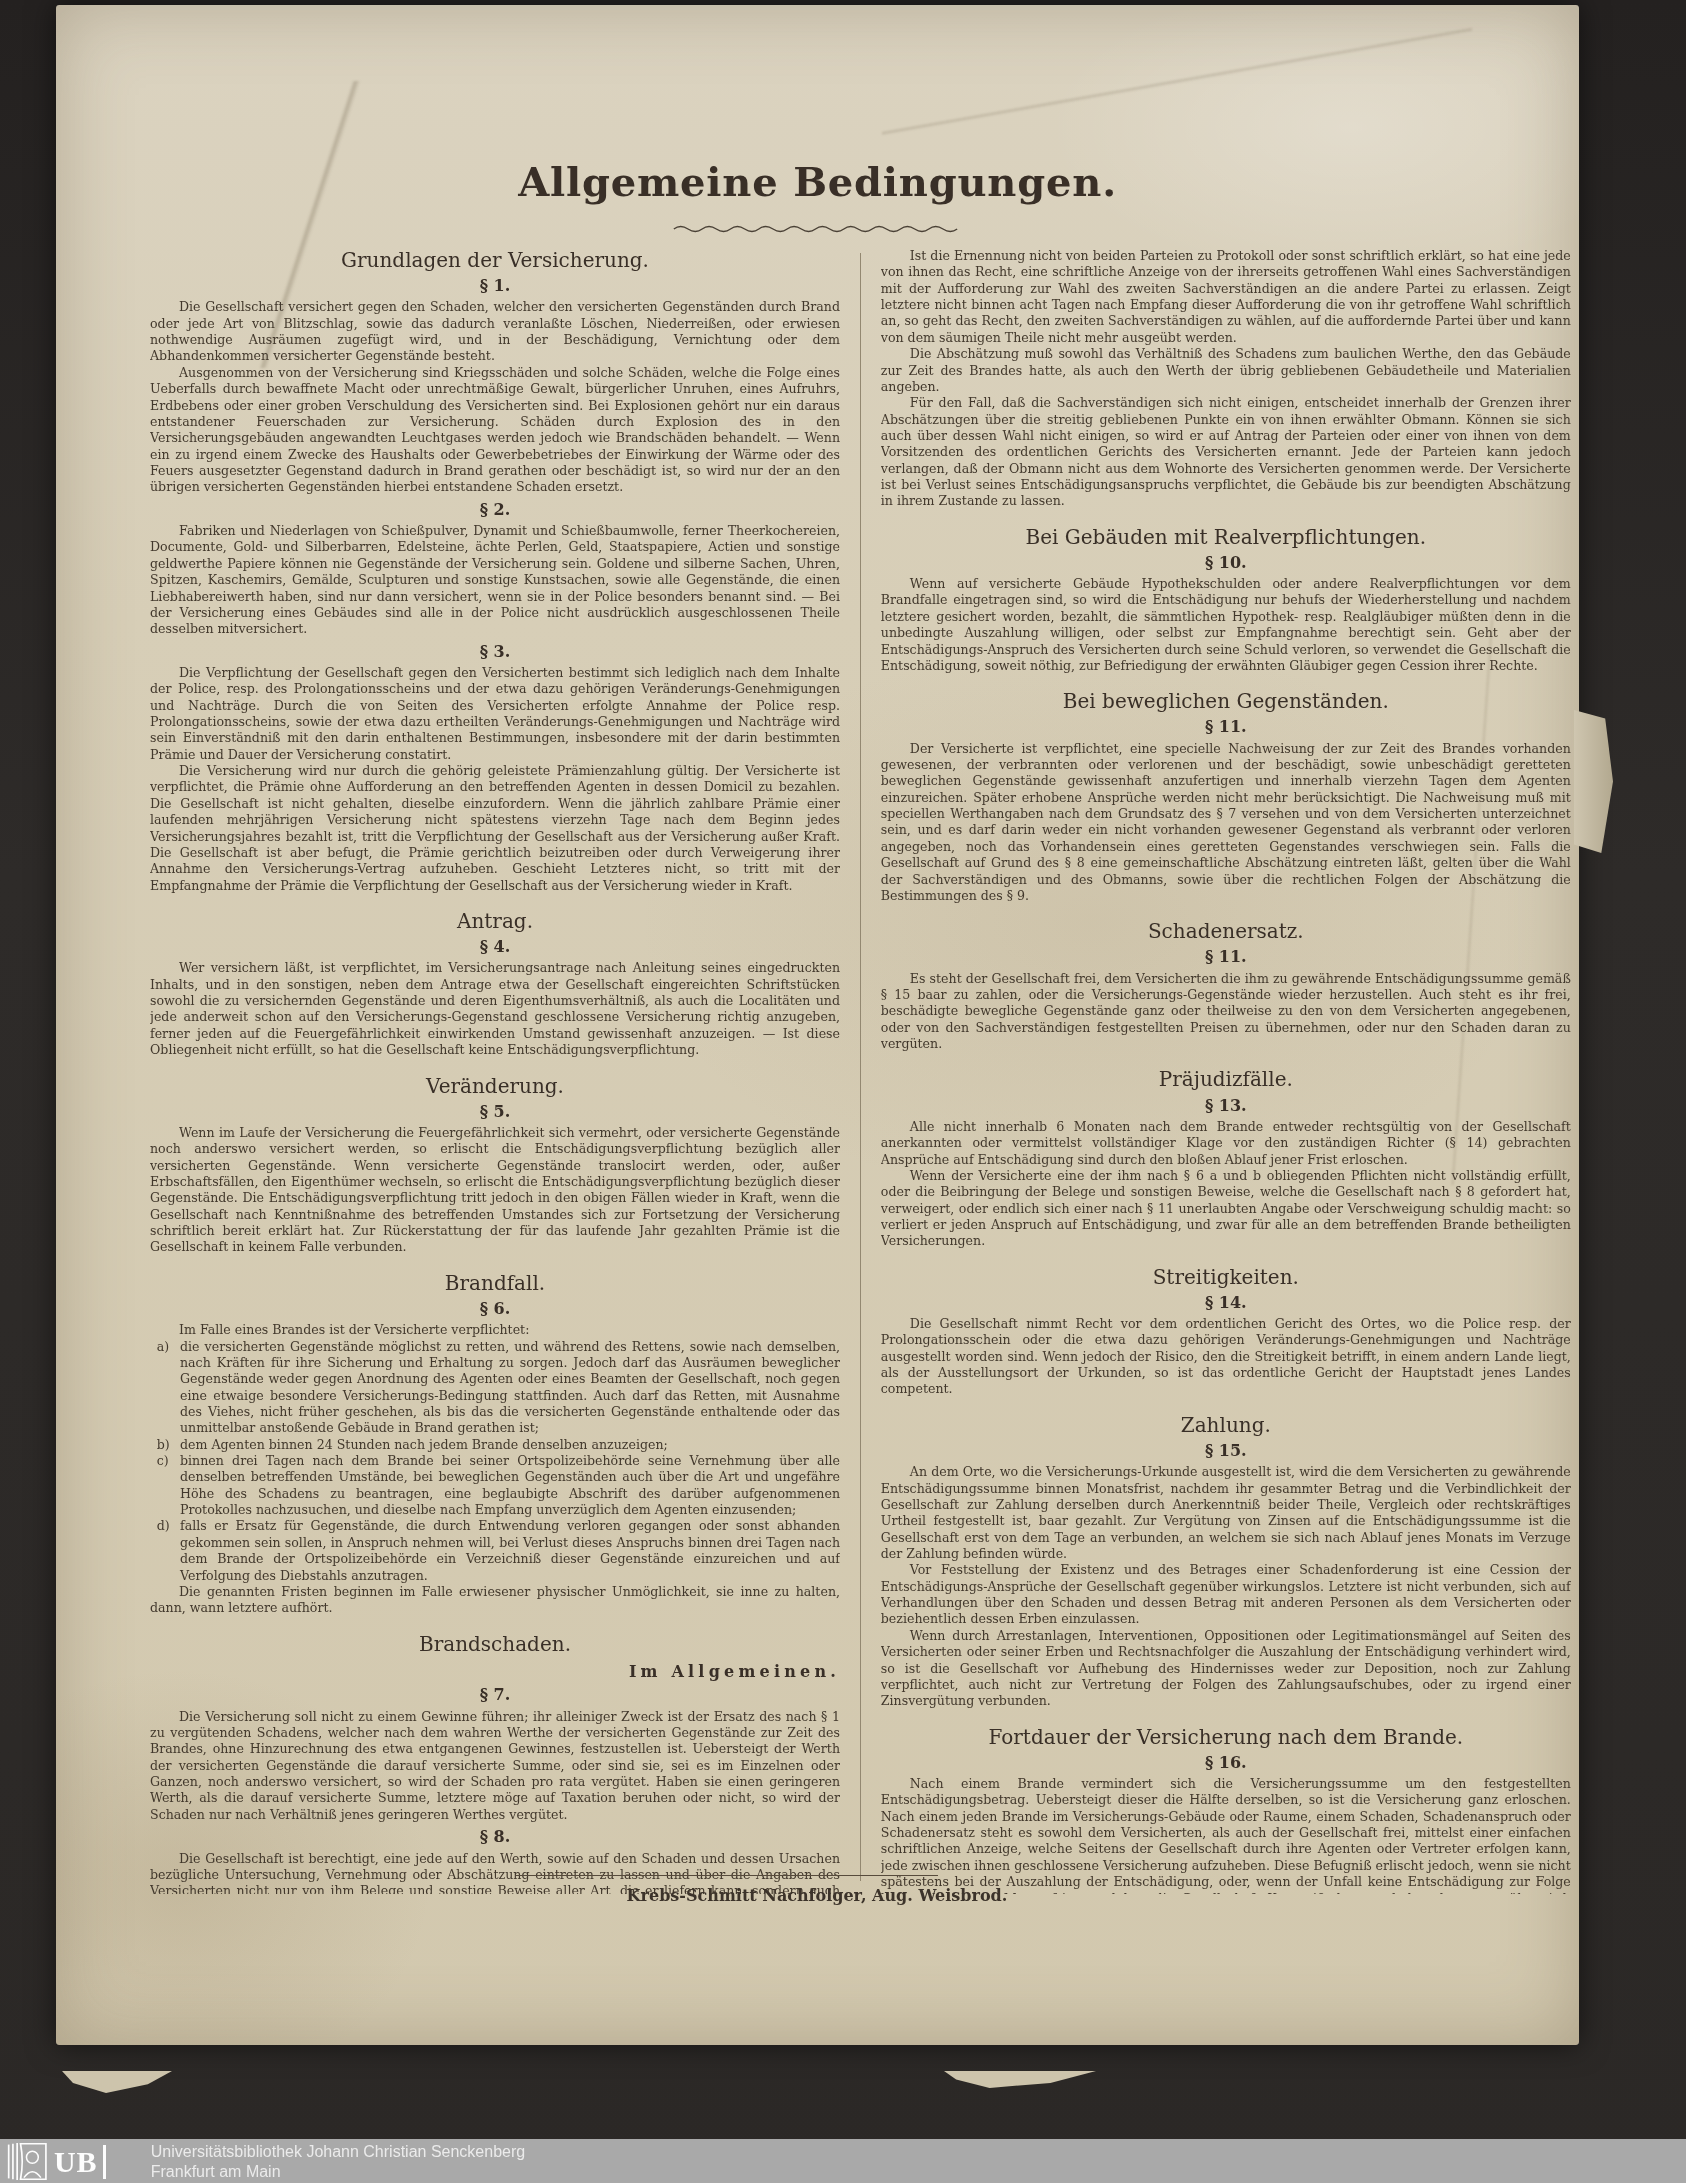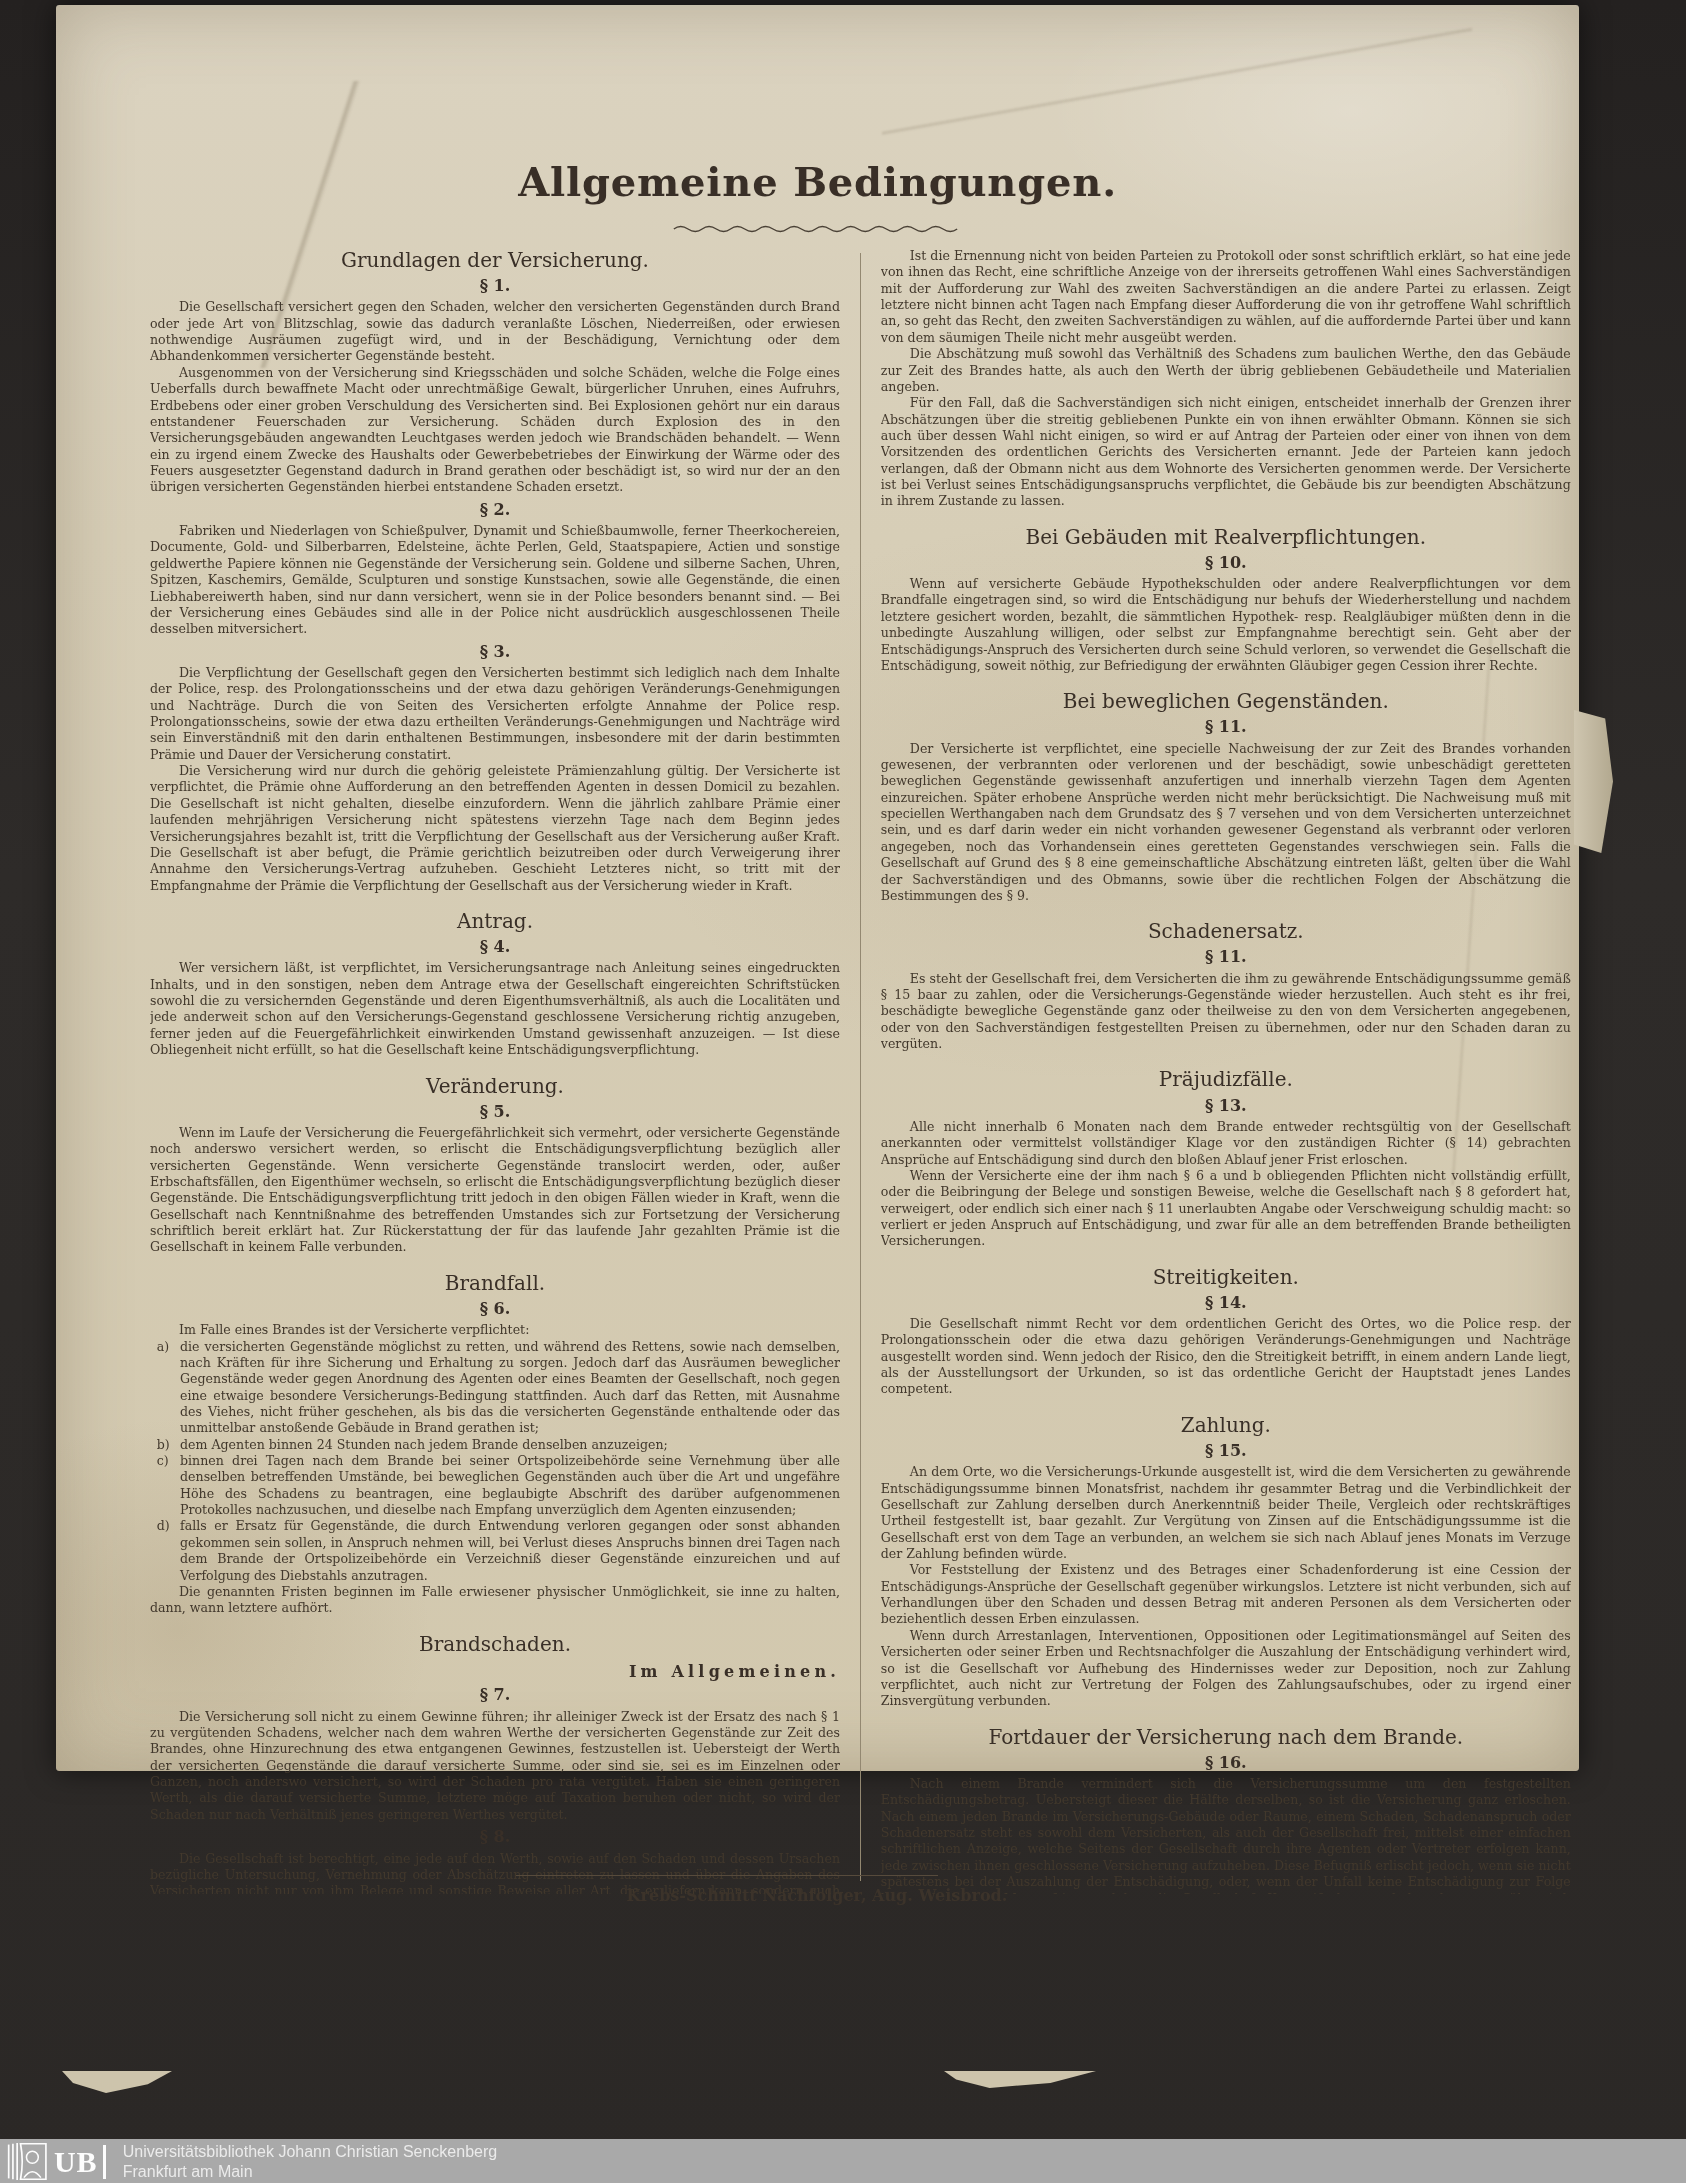--- a/index.html
+++ b/index.html
@@ -1,19 +1,19 @@
 <!DOCTYPE html>
 <html style="font-size:13.5px"><head>
 <meta charset="utf-8">
 <style>
   html,body{margin:0;padding:0;}
   body{width:1687px;height:2183px;position:relative;overflow:hidden;
        background:linear-gradient(180deg,#242120,#2e2b29 40%,#2b2826);
        font-family:"DejaVu Serif",serif;}
-  .paper{position:absolute;left:56px;top:5px;width:1523px;height:1766px;border-radius:3.4px;
+  .paper{position:absolute;left:56px;top:5px;width:1523px;height:2040px;border-radius:3.4px;
        background:
          radial-gradient(506px 253px at 85% 6%, rgba(255,255,255,.22), transparent 60%),
          radial-gradient(422px 354px at 8% 92%, rgba(140,120,85,.20), transparent 60%),
          radial-gradient(759px 472px at 68% 45%, rgba(150,130,95,.12), transparent 60%),
          linear-gradient(180deg,#dbd3c0 0%, #d7ceb7 30%, #d2c8ae 100%);
        box-shadow: inset 0 0 76px rgba(100,85,60,.33), 0 0 29px rgba(0,0,0,.55);}
   .crease{position:absolute;filter:blur(0.8px);pointer-events:none;}
   .crease.c1{left:17px;top:76px;width:472px;height:287px;
        background:linear-gradient(108deg, transparent 49.4%, rgba(105,92,70,.30) 50%, transparent 50.9%);}
   .crease.c2{left:826px;top:0px;width:590px;height:152px;
@@ -44,21 +44,21 @@
   .li{position:relative;padding-left:30px;box-sizing:border-box;font-size:12.6px;line-height:1.30;
       text-align:justify;color:#42382c;}
   .li .m{position:absolute;left:6.7px;}
 
   .footer-rule{position:absolute;top:1870px;left:460px;width:422px;border-top:1.7px solid #574b3c;}
   .imprint{position:absolute;top:1881px;left:0;right:1px;text-align:center;font-weight:bold;
       font-size:16px;color:#3c332a;}
 
   .banner{position:absolute;left:0;top:2139px;width:1687px;height:45px;background:#a9a9a9;
       display:flex;align-items:center;box-sizing:border-box;padding-left:6.7px;
-      font-family:"Liberation Sans",sans-serif;}
+      font-family:"Liberation Sans",sans-serif;gap:28px;}
   .ub-logo{display:flex;align-items:center;height:39px;}
   .ub-text{font-size:30px;font-weight:bold;color:#fdfdfd;font-family:"Liberation Serif",serif;
       margin-left:3.4px;letter-spacing:0.8px;}
   .logo-bar{width:2.5px;height:34px;background:#fdfdfd;margin-left:5.9px;}
   .banner-text{color:#ebebeb;font-size:16px;line-height:1.2;margin-left:17px;}
 </style>
 </head>
 <body>
 
 <div class="paper">

